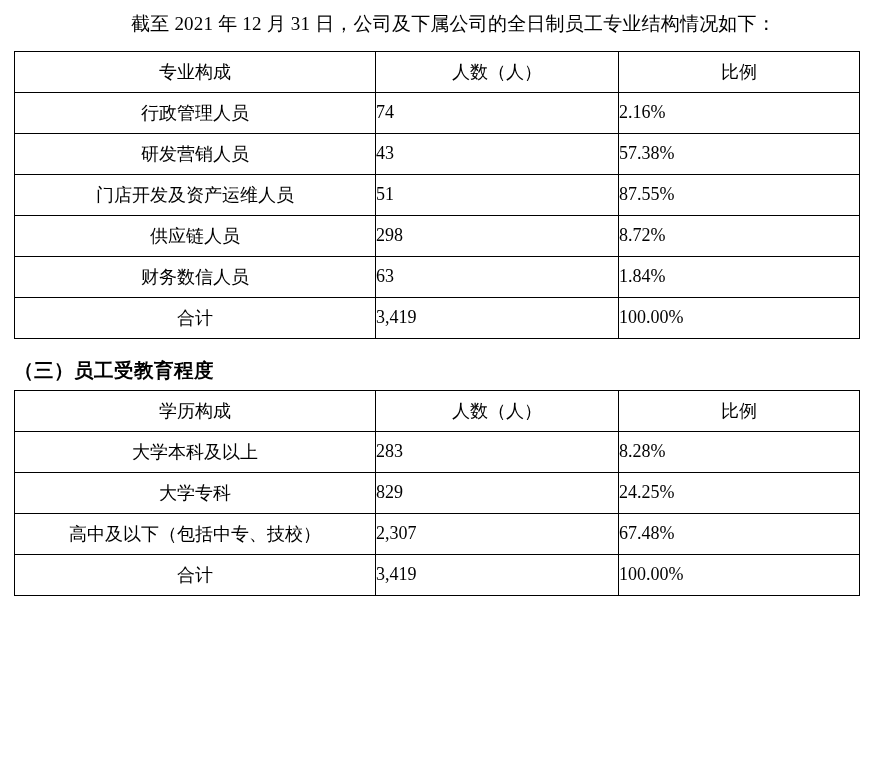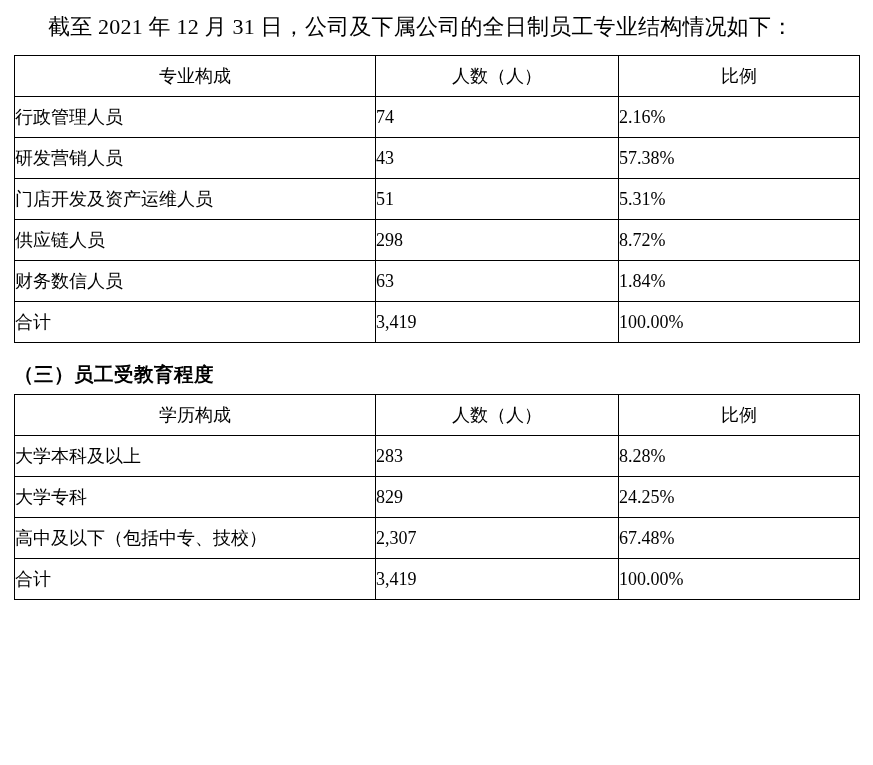--- a/index.html
+++ b/index.html
@@ -24,25 +24,26 @@
   .section-heading {
     font-family: "Liberation Sans", "DejaVu Sans", sans-serif;
     font-weight: bold;
     font-size: 19.5px;
     letter-spacing: 0.5px;
     margin: 0;
     padding: 8px 0 6px 0;
     line-height: 1.4;
   }
   .para {
-    font-size: 22px;
+    font-size: 19px;
     line-height: 1.5;
     margin: 0;
     padding: 10px 0 12px 34px;
     letter-spacing: 0.2px;
+    text-align: center;
   }
   table.doc-table {
     border-collapse: collapse;
     width: 845px;
     table-layout: fixed;
     margin: 0;
   }
   table.doc-table td, table.doc-table th {
     border: 1px solid #000000;
     font-size: 18px;
@@ -53,21 +54,21 @@
   }
   .col-1 { width: 361px; }
   .col-2 { width: 243px; }
   .col-3 { width: 241px; }
 
   .hdr-cell {
     text-align: center;
     font-weight: bold;
   }
   .cell-center {
-    text-align: left;
+    text-align: center;
   }
   .cell-right {
     text-align: left;
     padding-right: 10px;
   }
   .total-row td {
     font-weight: bold;
   }
   .gap-a { height: 10px; }
 </style>
@@ -97,21 +98,21 @@
         <td class="cell-right">2.16%</td>
       </tr>
       <tr>
         <td class="cell-center">研发营销人员</td>
         <td class="cell-right">43</td>
         <td class="cell-right">57.38%</td>
       </tr>
       <tr>
         <td class="cell-center">门店开发及资产运维人员</td>
         <td class="cell-right">51</td>
-        <td class="cell-right">5.31%</td>
+        <td class="cell-right">87.55%</td>
       </tr>
       <tr>
         <td class="cell-center">供应链人员</td>
         <td class="cell-right">298</td>
         <td class="cell-right">8.72%</td>
       </tr>
       <tr>
         <td class="cell-center">财务数信人员</td>
         <td class="cell-right">63</td>
         <td class="cell-right">1.84%</td>

